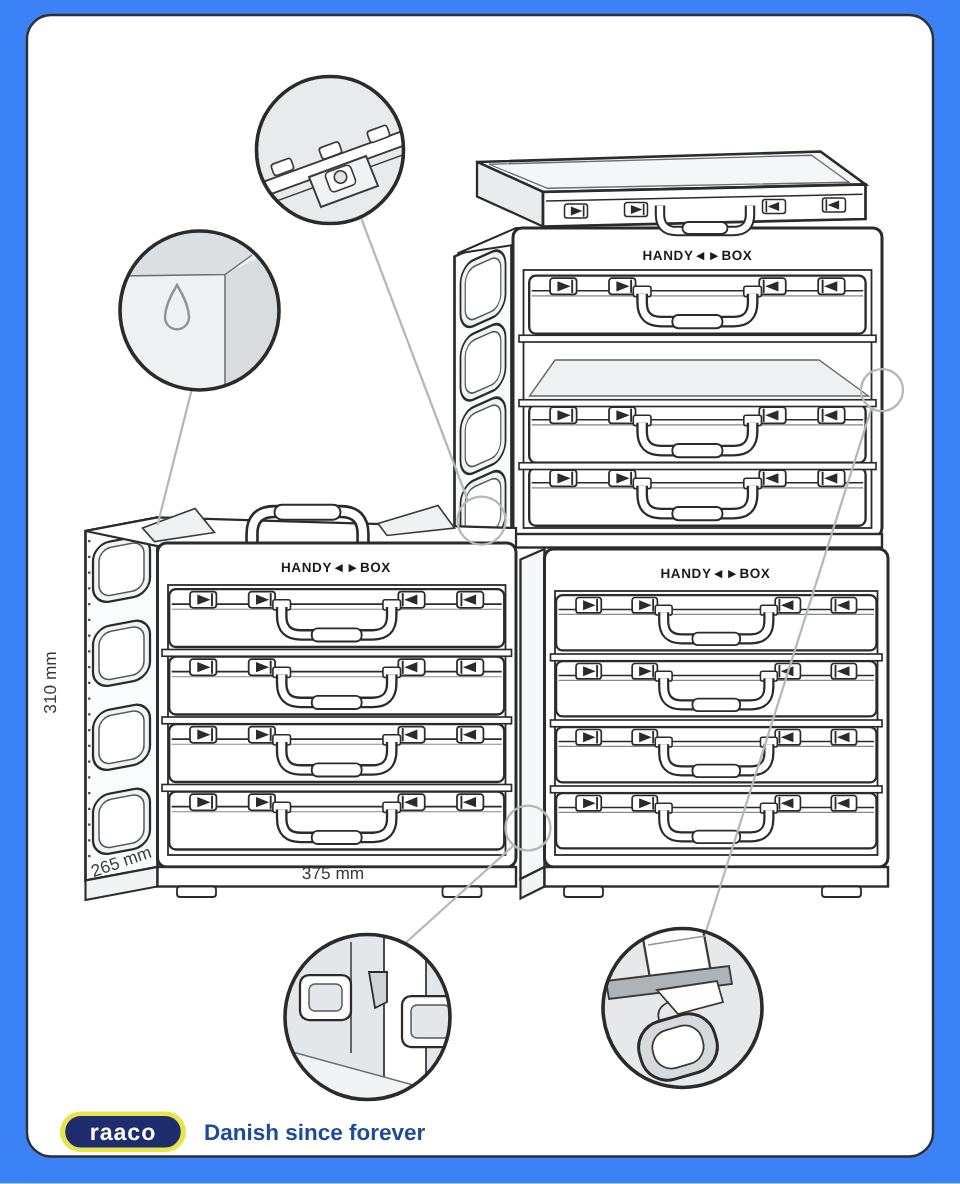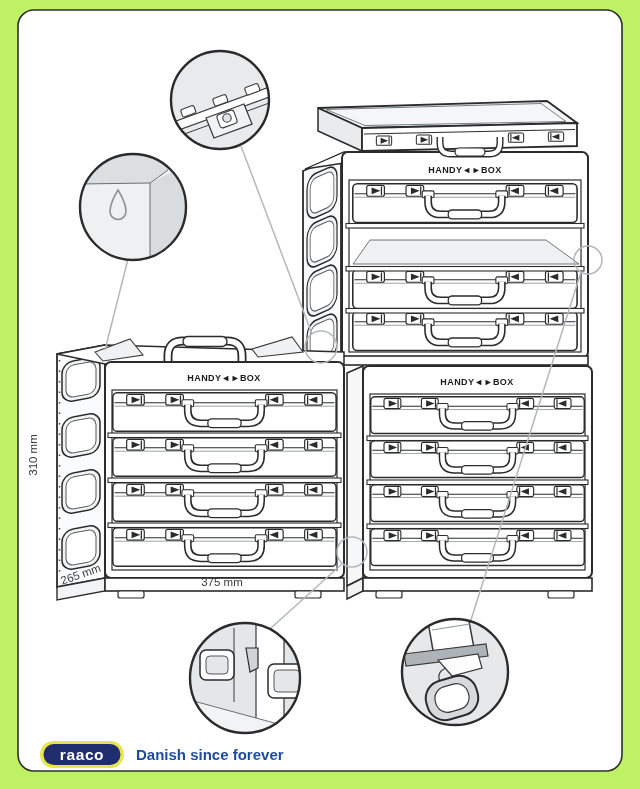--- a/index.html
+++ b/index.html
@@ -1,16 +1,16 @@
 <!DOCTYPE html>
 <html><head>
 <meta charset="utf-8">
 <style>
   html,body{margin:0;padding:0;background:#fff}
-  .stage{width:640px;height:789px;position:relative;background:#bef264}
+  .stage{width:640px;height:789px;position:relative;background:#3b82f6}
   svg text{font-family:"Liberation Sans",sans-serif}
   .lbl{font-size:9px;font-weight:bold;letter-spacing:.4px;fill:#1a1a1a}
   .dim{font-size:11.5px;fill:#3a3a3a}
   .tag{font-size:15px;font-weight:bold}
   .brandtxt{font-size:15.5px;font-weight:bold;letter-spacing:.6px}
   .gray{stroke:#b4b8bb;fill:none;stroke-width:1.5}
 </style>
 </head>
 <body>
 

